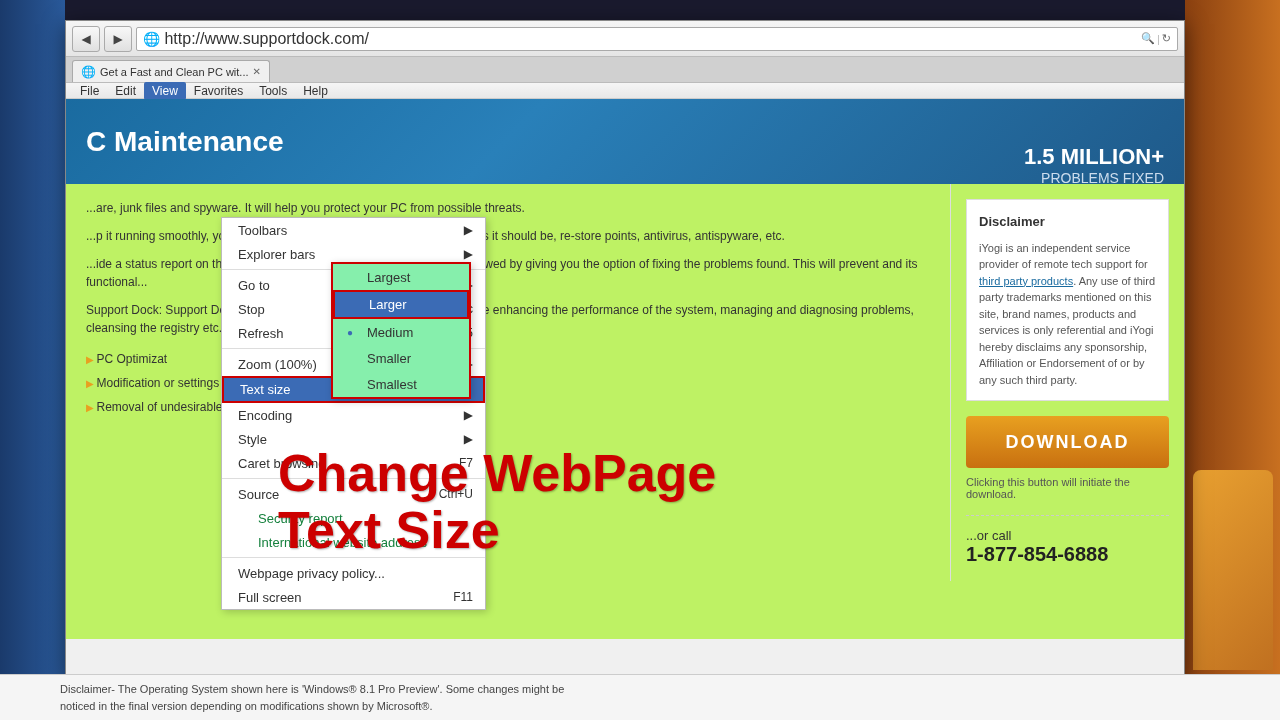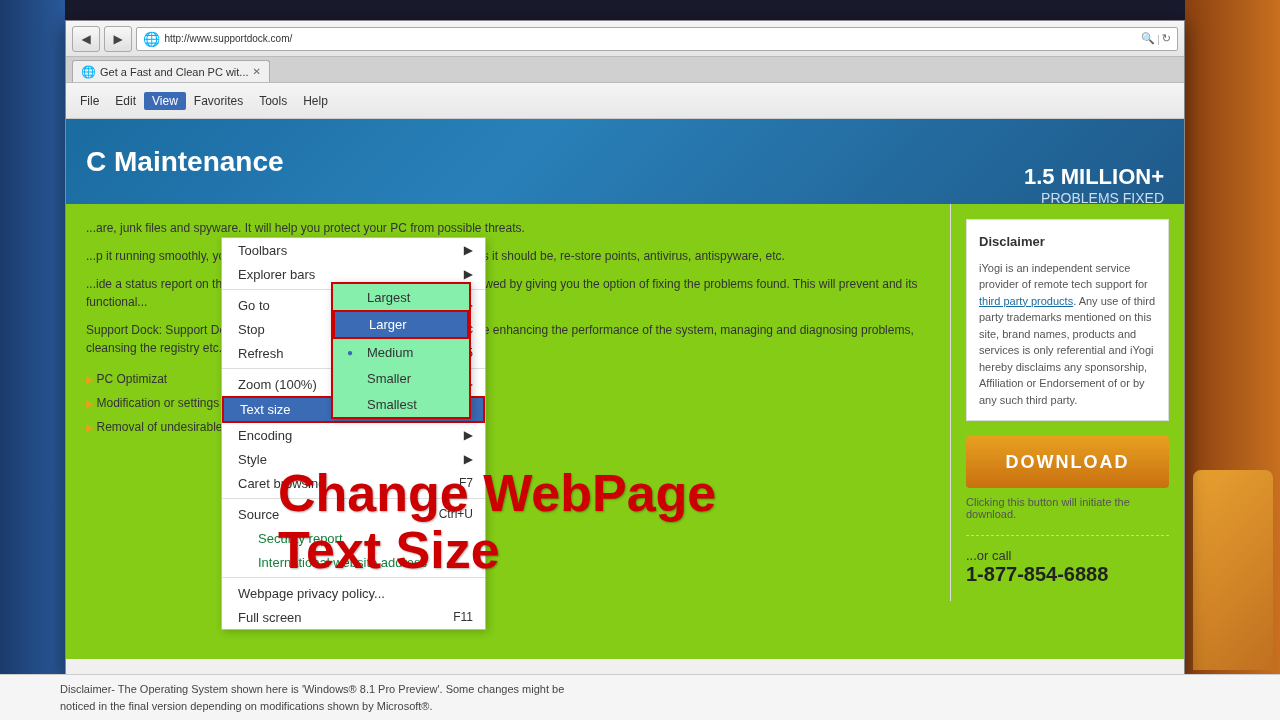--- a/index.html
+++ b/index.html
@@ -57,21 +57,21 @@
       padding: 0 6px;
       font-size: 12px;
       background: white;
       display: flex;
       align-items: center;
       gap: 4px;
     }
 
     .address-text {
       flex: 1;
-      font-size: 10px;
+      font-size: 16px;
       color: #333;
     }
 
     .search-refresh {
       display: flex;
       gap: 2px;
       align-items: center;
       color: #666;
       font-size: 11px;
     }
@@ -102,21 +102,21 @@
     }
 
     .tab-close {
       font-size: 10px;
       color: #666;
       cursor: pointer;
     }
 
     
     .menu-bar {
-      height: 36px;
+      height: 16px;
       background: linear-gradient(to bottom, #f5f5f5, #e8e8e8);
       display: flex;
       align-items: center;
       padding: 0 6px;
       border-bottom: 1px solid #ccc;
     }
 
     .menu-item {
       padding: 2px 8px;
       font-size: 12px;
@@ -134,21 +134,21 @@
     .content-area {
       position: relative;
       height: calc(100% - 118px);
       overflow: hidden;
     }
 
     
     .website-content {
       width: 100%;
       height: 100%;
-      background: #84cc16;
+      background: #bef264;
     }
 
     .site-header {
       height: 85px;
       background: linear-gradient(135deg, #1a6ba0 0%, #2980b9 40%, #1f5a8a 100%);
       display: flex;
       align-items: center;
       padding: 0 20px;
       justify-content: space-between;
     }

